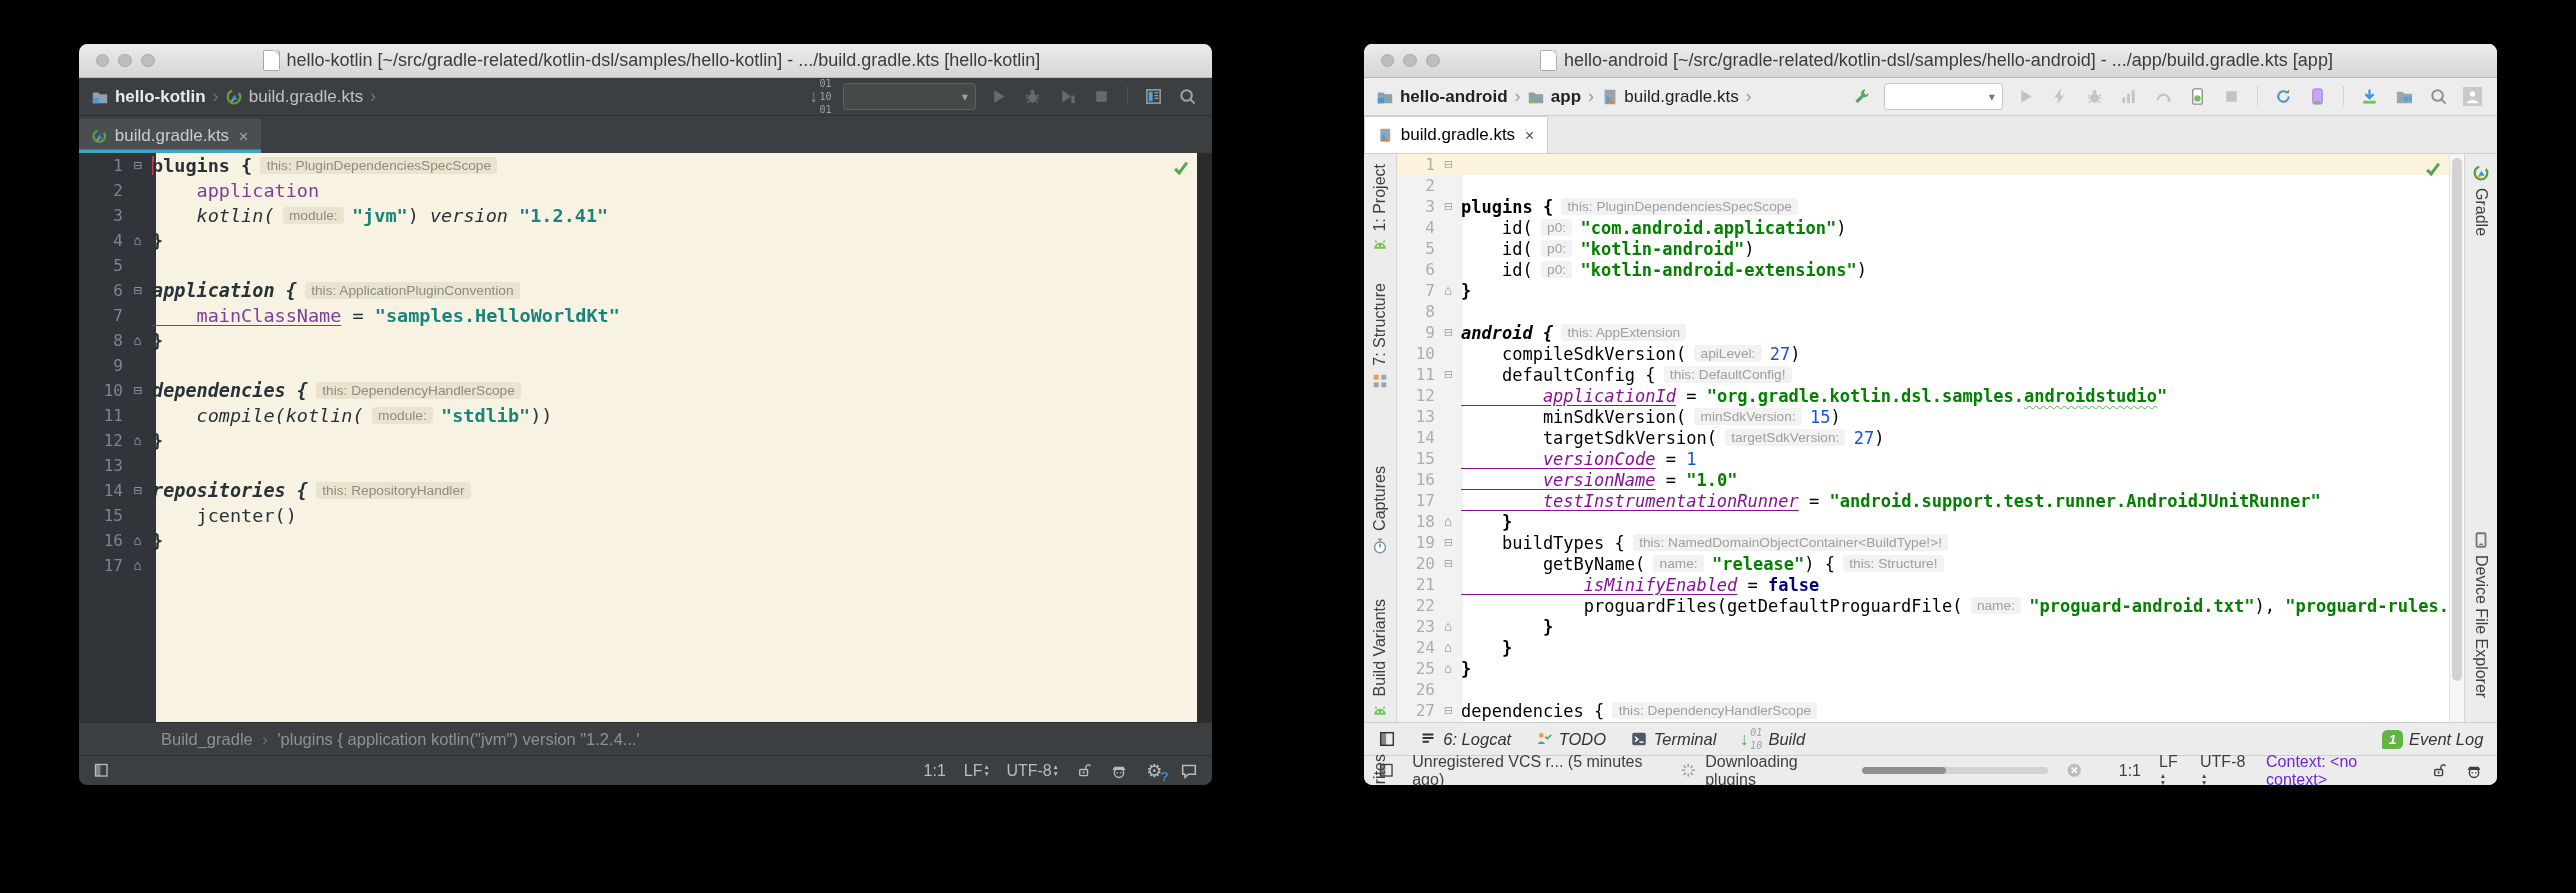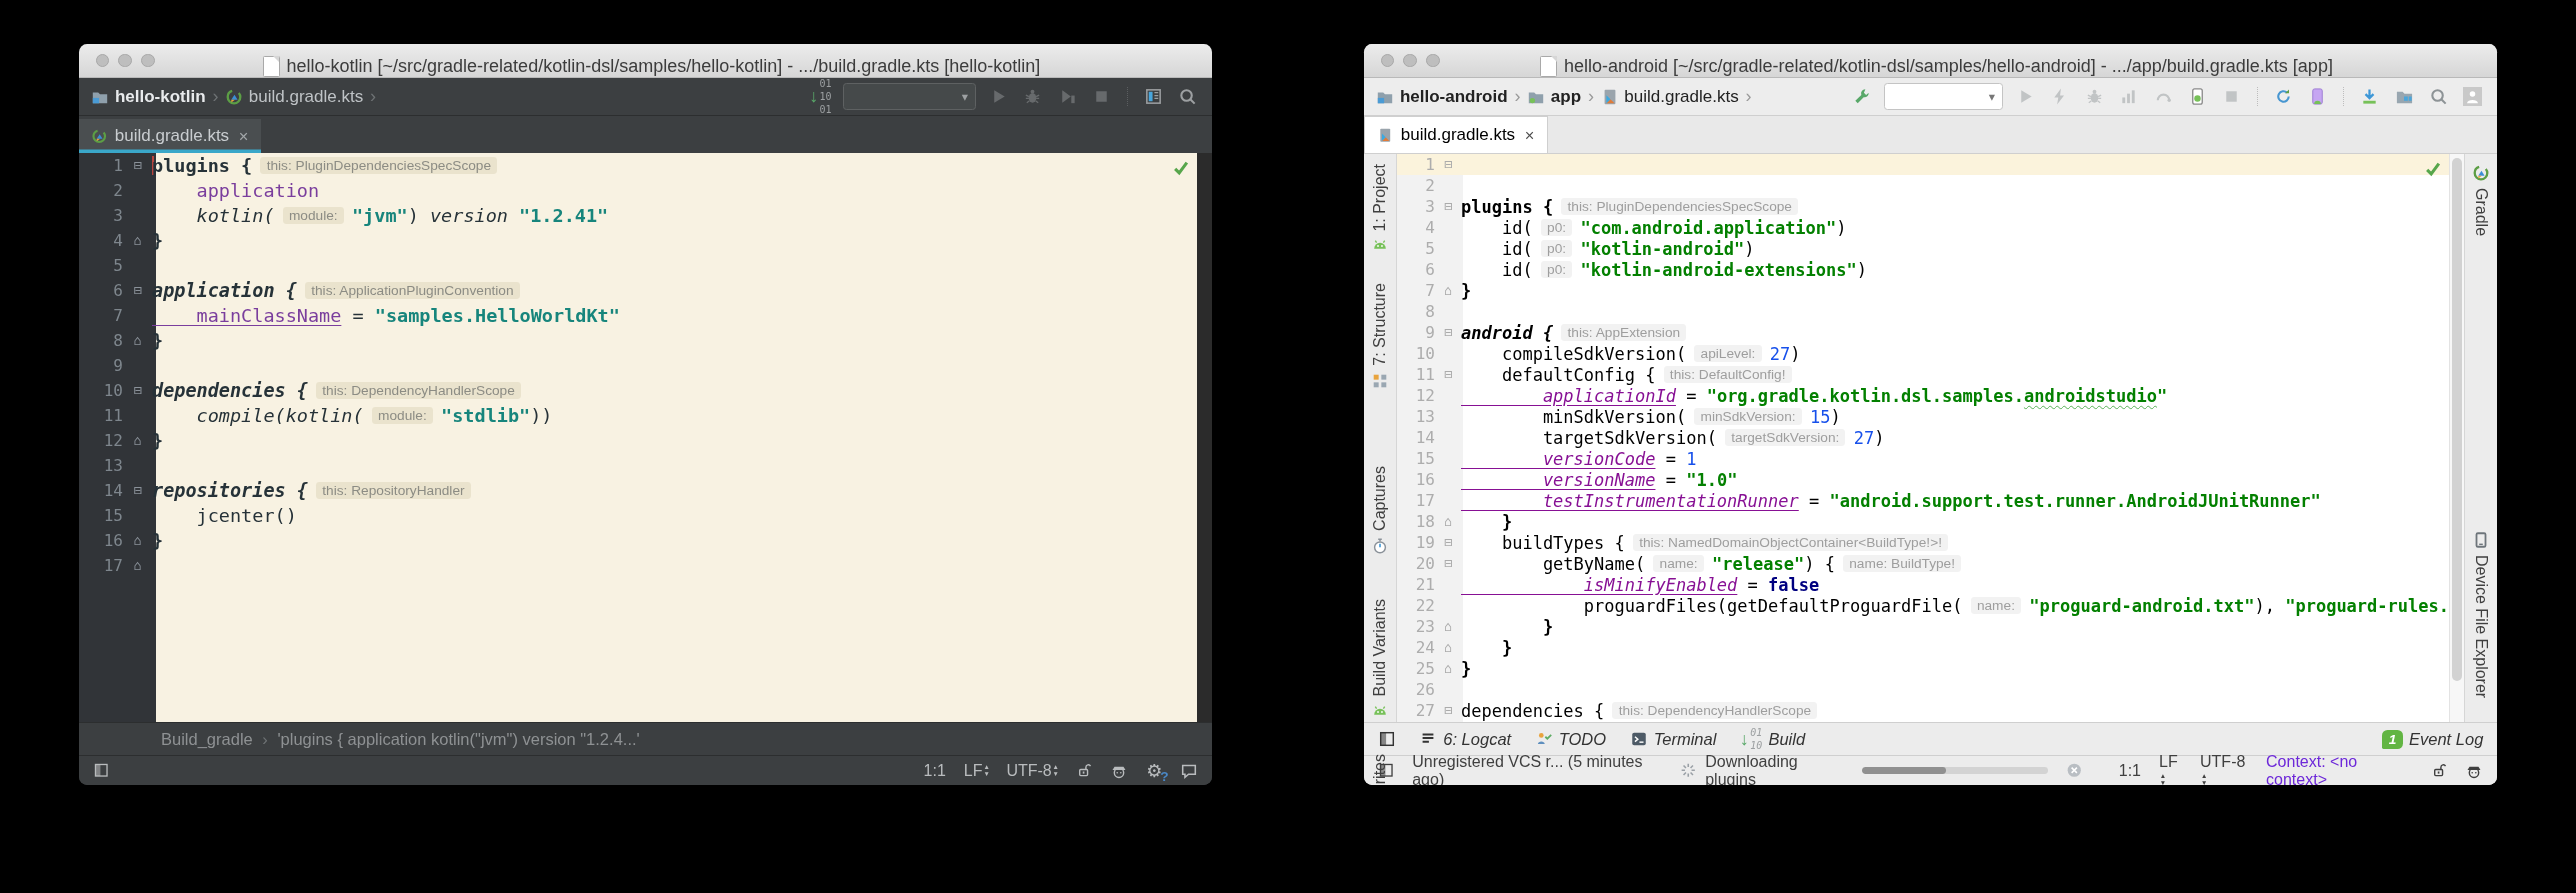--- a/index.html
+++ b/index.html
@@ -2,21 +2,21 @@
 <html style="font-size:11px"><head>
 <meta charset="utf-8">
 <style>
   html,body{margin:0;padding:0;background:#000;width:2576px;height:893px;font-family:"Liberation Sans",sans-serif;-webkit-font-smoothing:antialiased;}
   .desktop{position:absolute;inset:0;background:#000;}
   .window{position:absolute;top:44px;width:1133px;height:741px;border-radius:8.2px;overflow:hidden;box-shadow:0 16.5px 48px rgba(0,0,0,.65);display:flex;flex-direction:column;}
   .win-left{left:79px;background:#3C3F41;}
   .win-right{left:1364px;background:#ECECEC;}
 
   
-  .titlebar{height:33px;flex:0 0 33px;background:linear-gradient(#ECECEC,#D6D6D6);border-bottom:0.7px solid #B9B9B9;position:relative;display:flex;align-items:flex-end;justify-content:center;padding-left:12px;}
+  .titlebar{height:33px;flex:0 0 33px;background:linear-gradient(#ECECEC,#D6D6D6);border-bottom:0.7px solid #B9B9B9;position:relative;display:flex;align-items:center;justify-content:center;padding-left:12px;}
   .traffic{position:absolute;left:16.5px;top:0;height:100%;display:flex;align-items:center;gap:9px;}
   .traffic span{width:11.7px;height:11.7px;border-radius:50%;background:#BEBEBE;border:0.7px solid #A8A8A8;display:inline-block;}
   .title-wrap{display:flex;align-items:center;gap:6.9px;max-width:80%;}
   .title-wrap .t{font-size:18px;color:#3C3C3C;white-space:nowrap;}
   .svgi{display:inline-block;vertical-align:middle;}
 
   
   .toolbar{height:37px;flex:0 0 37px;display:flex;align-items:center;padding:0 12.4px;gap:4.1px;}
   .toolbar.dark{background:#3C3F41;border-bottom:0.7px solid #2C2E2F;justify-content:flex-end;}
   .toolbar.light{background:#EDEDED;border-bottom:0.7px solid #CFCFCF;text-align:right;}
@@ -689,21 +689,21 @@
             <span class="code"><span class="s-b">    }</span></span>
           </div>
           <div class="row">
             <span class="ln">19</span>
             <span class="fold">⊟</span>
             <span class="code"><span class="s-p">    buildTypes {</span><span class="s-hint">this: NamedDomainObjectContainer&lt;BuildType!&gt;!</span></span>
           </div>
           <div class="row">
             <span class="ln">20</span>
             <span class="fold">⊟</span>
-            <span class="code"><span class="s-p">        getByName(</span><span class="s-hint">name:</span><span class="s-str">"release"</span><span class="s-p">) {</span><span class="s-hint">name: BuildType!</span></span>
+            <span class="code"><span class="s-p">        getByName(</span><span class="s-hint">name:</span><span class="s-str">"release"</span><span class="s-p">) {</span><span class="s-hint">this: Structure!</span></span>
           </div>
           <div class="row">
             <span class="ln">21</span>
             <span class="fold"></span>
             <span class="code"><span class="s-prop">            isMinifyEnabled</span><span class="s-p"> = </span><span class="s-kw">false</span></span>
           </div>
           <div class="row">
             <span class="ln">22</span>
             <span class="fold"></span>
             <span class="code"><span class="s-p">            proguardFiles(getDefaultProguardFile(</span><span class="s-hint">name:</span><span class="s-str">"proguard-android.txt"</span><span class="s-p">), </span><span class="s-str">"proguard-rules.pro"</span></span>

